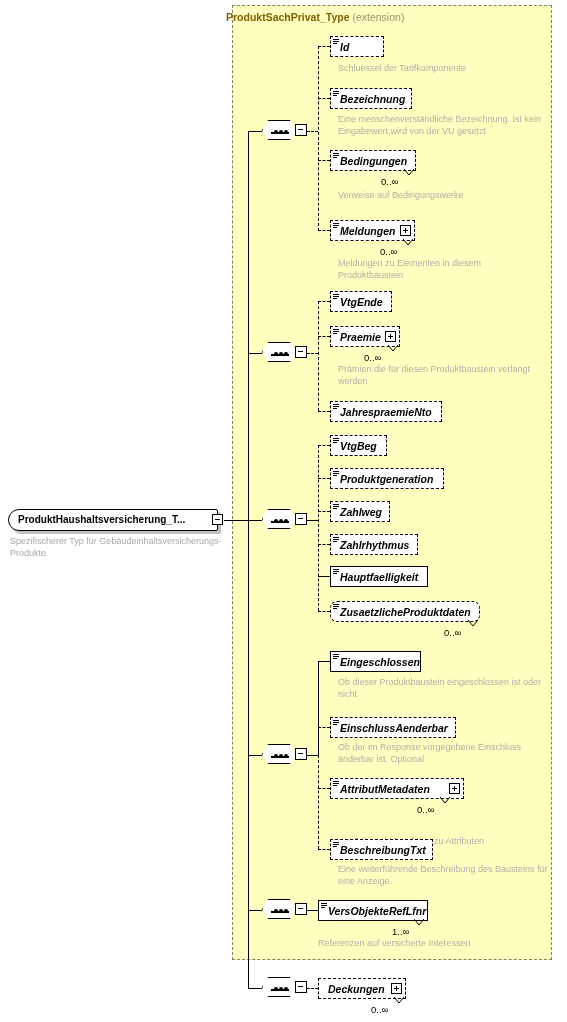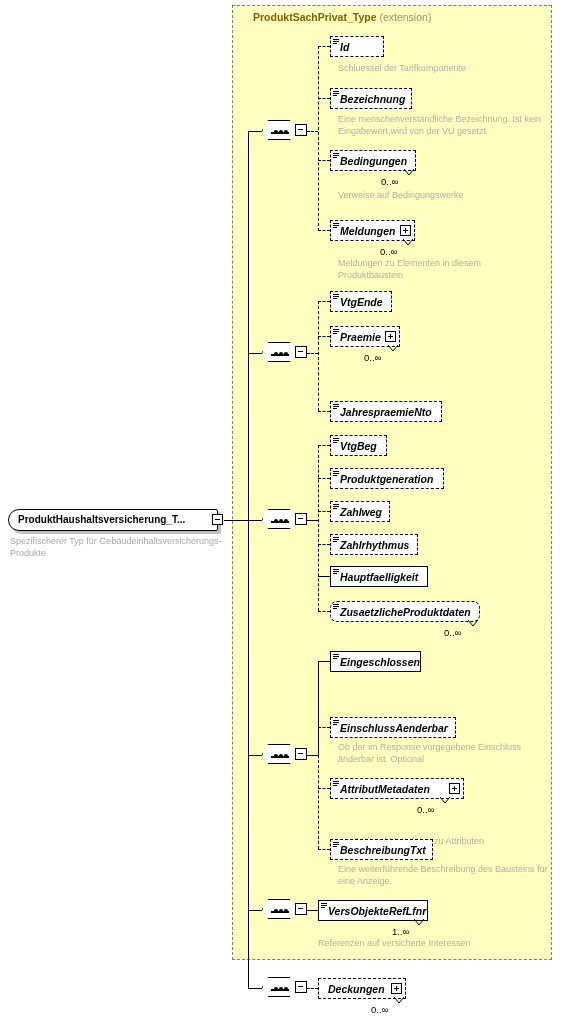--- a/index.html
+++ b/index.html
@@ -27,21 +27,21 @@
     left: 232px;
     top: 5px;
     width: 320px;
     height: 955px;
     background: #ffffc0;
     border: 1px dashed #808060;
     box-sizing: border-box;
   }
   .ext-title {
     position: absolute;
-    left: 253px;
+    left: 226px;
     top: 11px;
     font-size: 10.5px;
     font-weight: bold;
     color: #806000;
     white-space: nowrap;
   }
   .ext-title .paren {
     font-weight: normal;
     color: #a09070;
   }
@@ -422,20 +422,21 @@
       </span>
     <span class="nm">Praemie</span>
     <span class="plusbox"></span>
   </div>
   <div class="repmark" style="left:388px; top:345px;">
     <svg width="10" height="7" viewBox="0 0 10 7">
         <path d="M0 0 L5 6 L10 0" fill="none" stroke="#000" stroke-width="1"></path>
       </svg>
   </div>
   <div class="card" style="left:364px; top:352px;">0..∞</div>
+  <div class="desc" style="left:338px; top:364px; width:212px;">Prämien die für diesen Produktbaustein verlangt werden</div>
 
   <div class="el opt" style="left:330px; top:401px; width:112px;">
     <span class="attrglyph">
         <i></i>
         <i></i>
         <i></i>
       </span>
     <span class="nm">JahrespraemieNto</span>
   </div>
 
@@ -541,20 +542,21 @@
   <div class="dln h" style="left:318px; top:849px; width:12px;"></div>
 
   <div class="el req" style="left:330px; top:651px; width:91px;">
     <span class="attrglyph">
         <i></i>
         <i></i>
         <i></i>
       </span>
     <span class="nm">Eingeschlossen</span>
   </div>
+  <div class="desc" style="left:338px; top:677px; width:205px;">Ob dieser Produktbaustein eingeschlossen ist oder nicht</div>
 
   <div class="el opt" style="left:330px; top:717px; width:126px;">
     <span class="attrglyph">
         <i></i>
         <i></i>
         <i></i>
       </span>
     <span class="nm">EinschlussAenderbar</span>
   </div>
   <div class="desc" style="left:338px; top:742px; width:197px;">Ob der im Response vorgegebene Einschluss änderbar ist. Optional</div>

